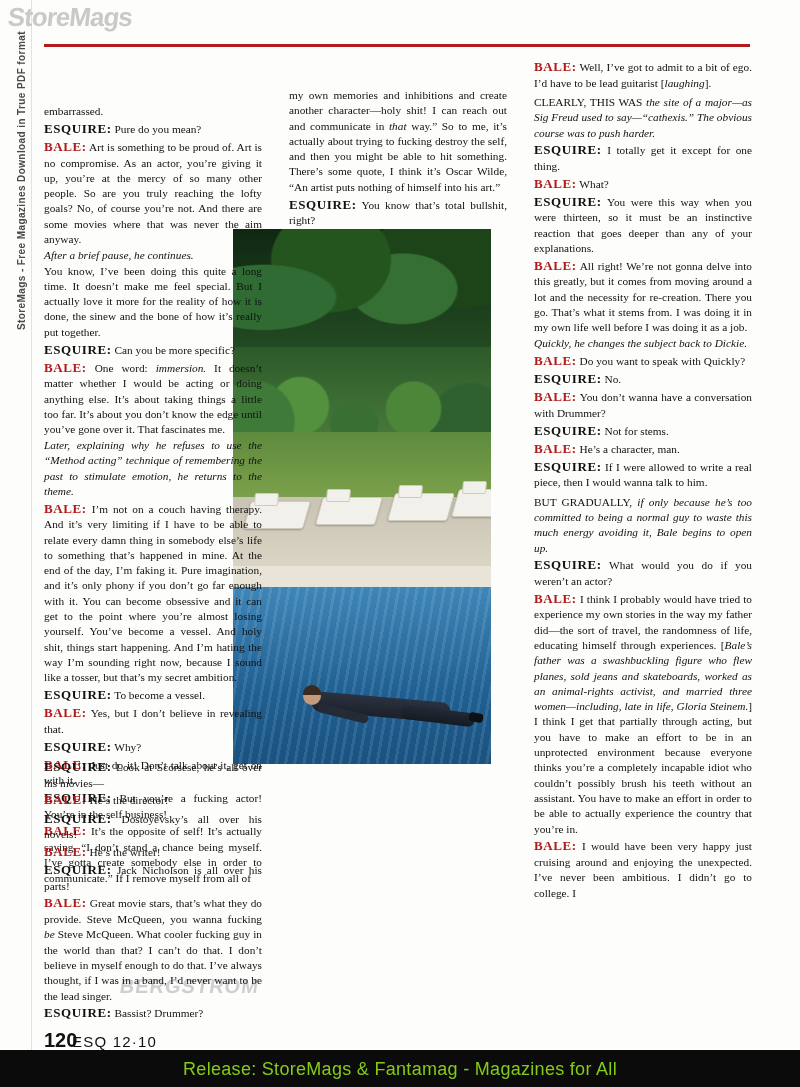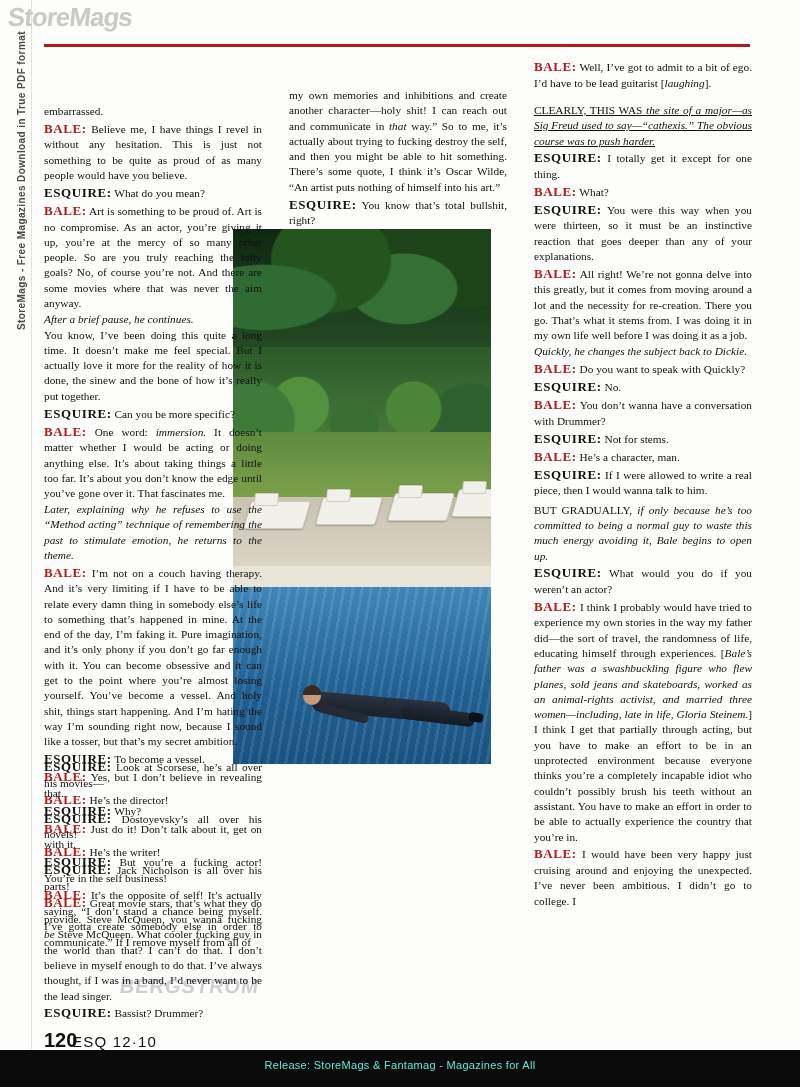--- a/index.html
+++ b/index.html
@@ -210,23 +210,23 @@
     font-family:"Liberation Sans", sans-serif;
     font-size:15px; letter-spacing:1.2px;
   }
   .bottom-bar {
     position:absolute; left:0; top:1050px; width:800px; height:37px;
     background:#0b0b0b;
   }
   .bottom-bar span {
     position:absolute; left:0; top:9px; width:800px;
     text-align:center;
-    color:#5eead4;
-    font-family:"Liberation Sans", sans-serif;
-    font-size:11px;
+    color:#84cc16;
+    font-family:"Liberation Sans", sans-serif;
+    font-size:18px;
     letter-spacing:.3px;
   }
 </style>
 </head>
 <body>
 
 <div class="page">
 
   <div class="edge-rule"></div>
   <div class="top-rule"></div>
@@ -261,43 +261,42 @@
       <div class="arm"></div>
       <div class="head"></div>
       <div class="hair"></div>
       <div class="shoe"></div>
     </div>
   </div>
 
   <div class="cols">
     <div class="col" id="colA">
         <p class="para">embarrassed.</p>
-        <p class="para"><span class="spk spk-bale">BALE:</span><span> Believe me, I have things I revel in without any hesitation. This is just not something to be quite as proud of as many people would have you believe.</span></p>
-        <p class="para"><span class="spk spk-esq">ESQUIRE:</span><span> What do you mean?</span></p>
+        <p class="para"><span class="spk spk-esq">ESQUIRE:</span><span> Pure do you mean?</span></p>
         <p class="para"><span class="spk spk-bale">BALE:</span><span> Art is something to be proud of. Art is no compromise. As an actor, you’re giving it up, you’re at the mercy of so many other people. So are you truly reaching the lofty goals? No, of course you’re not. And there are some movies where that was never the aim anyway.</span></p>
         <p class="para ital">After a brief pause, he continues.</p>
         <p class="para">You know, I’ve been doing this quite a long time. It doesn’t make me feel special. But I actually love it more for the reality of how it is done, the sinew and the bone of how it’s really put together.</p>
         <p class="para"><span class="spk spk-esq">ESQUIRE:</span><span> Can you be more specific?</span></p>
         <p class="para"><span class="spk spk-bale">BALE:</span><span> One word: <i>immersion.</i> It doesn’t matter whether I would be acting or doing anything else. It’s about taking things a little too far. It’s about you don’t know the edge until you’ve gone over it. That fascinates me.</span></p>
         <p class="para ital">Later, explaining why he refuses to use the “Method acting” technique of remembering the past to stimulate emotion, he returns to the theme.</p>
         <p class="para"><span class="spk spk-bale">BALE:</span><span> I’m not on a couch having therapy. And it’s very limiting if I have to be able to relate every damn thing in somebody else’s life to something that’s happened in mine. At the end of the day, I’m faking it. Pure imagination, and it’s only phony if you don’t go far enough with it. You can become obsessive and it can get to the point where you’re almost losing yourself. You’ve become a vessel. And holy shit, things start happening. And I’m hating the way I’m sounding right now, because I sound like a tosser, but that’s my secret ambition.</span></p>
         <p class="para"><span class="spk spk-esq">ESQUIRE:</span><span> To become a vessel.</span></p>
         <p class="para"><span class="spk spk-bale">BALE:</span><span> Yes, but I don’t believe in revealing that.</span></p>
         <p class="para"><span class="spk spk-esq">ESQUIRE:</span><span> Why?</span></p>
         <p class="para"><span class="spk spk-bale">BALE:</span><span> Just do it! Don’t talk about it, get on with it.</span></p>
         <p class="para"><span class="spk spk-esq">ESQUIRE:</span><span> But you’re a fucking actor! You’re in the self business!</span></p>
         <p class="para"><span class="spk spk-bale">BALE:</span><span> It’s the opposite of self! It’s actually saying, “I don’t stand a chance being myself. I’ve gotta create somebody else in order to communicate.” If I remove myself from all of</span></p>
       </div>
     <div class="col" id="colB">
         <p class="para">my own memories and inhibitions and create another character—holy shit! I can reach out and communicate in <i>that</i> way.” So to me, it’s actually about trying to fucking destroy the self, and then you might be able to hit something. There’s some quote, I think it’s Oscar Wilde, “An artist puts nothing of himself into his art.”</p>
         <p class="para"><span class="spk spk-esq">ESQUIRE:</span><span> You know that’s total bullshit, right?</span></p>
       </div>
     <div class="col" id="colC">
         <p class="para"><span class="spk spk-bale">BALE:</span><span> Well, I’ve got to admit to a bit of ego. I’d have to be lead guitarist [<i>laughing</i>].</span></p>
-        <p class="para lead" style="margin-top: 12px; text-decoration: underline;">CLEARLY, THIS WAS <i>the site of a major—as Sig Freud used to say—“cathexis.” The obvious course was to push harder.</i></p>
+        <p class="para lead" style="margin-top: 4px;">CLEARLY, THIS WAS <i>the site of a major—as Sig Freud used to say—“cathexis.” The obvious course was to push harder.</i></p>
         <p class="para"><span class="spk spk-esq">ESQUIRE:</span><span> I totally get it except for one thing.</span></p>
         <p class="para"><span class="spk spk-bale">BALE:</span><span> What?</span></p>
         <p class="para"><span class="spk spk-esq">ESQUIRE:</span><span> You were this way when you were thirteen, so it must be an instinctive reaction that goes deeper than any of your explanations.</span></p>
         <p class="para"><span class="spk spk-bale">BALE:</span><span> All right! We’re not gonna delve into this greatly, but it comes from moving around a lot and the necessity for re-creation. There you go. That’s what it stems from. I was doing it in my own life well before I was doing it as a job.</span></p>
         <p class="para ital">Quickly, he changes the subject back to Dickie.</p>
         <p class="para"><span class="spk spk-bale">BALE:</span><span> Do you want to speak with Quickly?</span></p>
         <p class="para"><span class="spk spk-esq">ESQUIRE:</span><span> No.</span></p>
         <p class="para"><span class="spk spk-bale">BALE:</span><span> You don’t wanna have a conversation with Drummer?</span></p>
         <p class="para"><span class="spk spk-esq">ESQUIRE:</span><span> Not for stems.</span></p>
         <p class="para"><span class="spk spk-bale">BALE:</span><span> He’s a character, man.</span></p>

